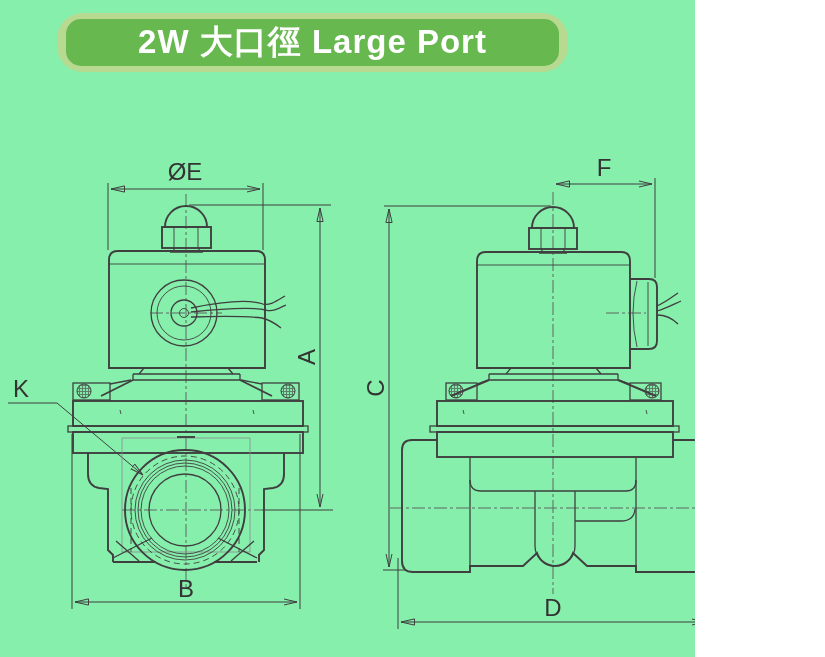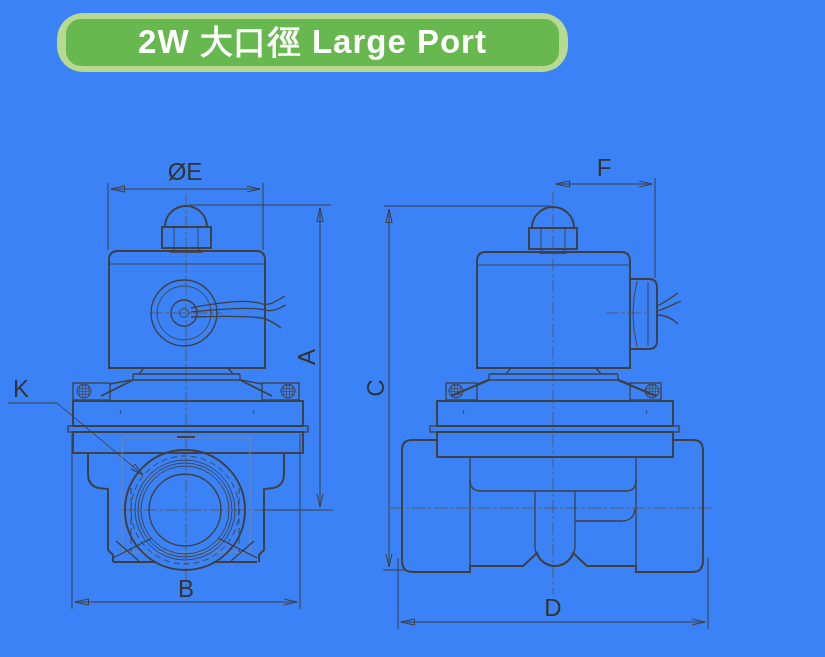--- a/index.html
+++ b/index.html
@@ -2,21 +2,21 @@
 <html style="--banner-outer: #b7da90; --banner-inner: #67b84e; --banner-text: #ffffff; --line: #3f3f3f;"><head>
 <meta charset="utf-8">
 <style>
   :root{
     --banner-outer:#b7da90;
     --banner-inner:#67b84e;
     --banner-text:#ffffff;
     --line:#3f3f3f;
   }
   html,body{margin:0;padding:0;background:#ffffff;}
-  #stage{position:relative;width:825px;height:657px;background:#3b82f6;overflow:hidden;
+  #stage{position:relative;width:695px;height:657px;background:#86efac;overflow:hidden;
          font-family:"Liberation Sans", sans-serif;}
   
   .banner-outer{position:absolute;left:57px;top:13px;width:511px;height:59px;
     background:var(--banner-outer);border-radius:26px;}
   .banner-inner{position:absolute;left:9px;top:6px;right:9px;bottom:6px;
     background:var(--banner-inner);border-radius:15px;
     display:flex;align-items:center;justify-content:center;}
   .banner-title{color:var(--banner-text);font-size:33px;font-weight:bold;
     letter-spacing:1px;white-space:nowrap;}
   

